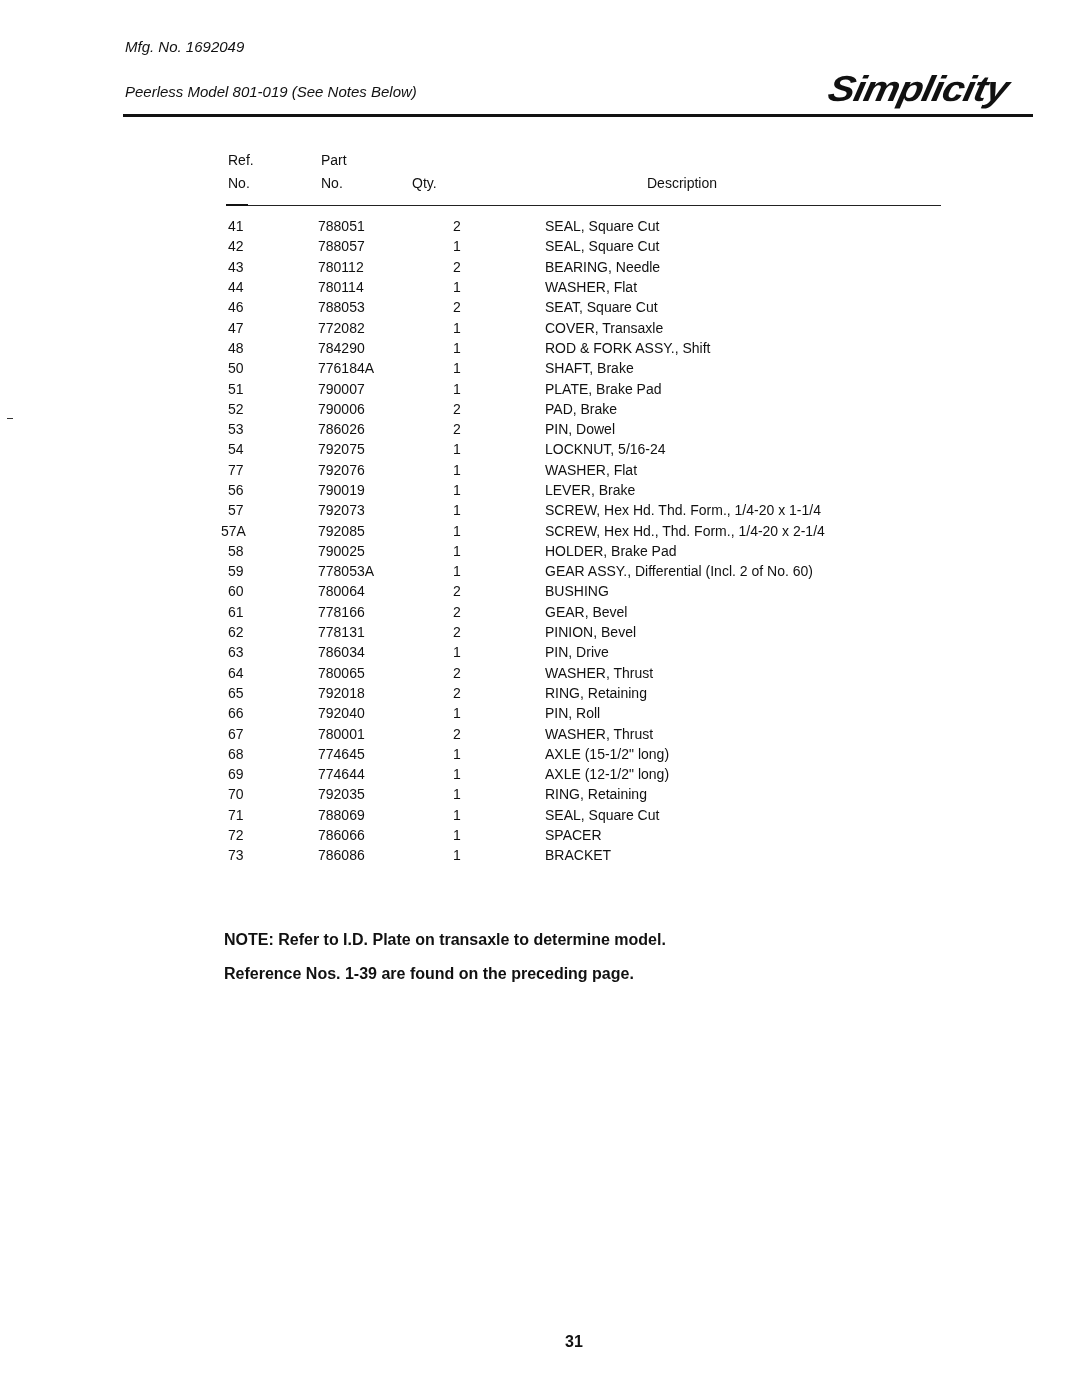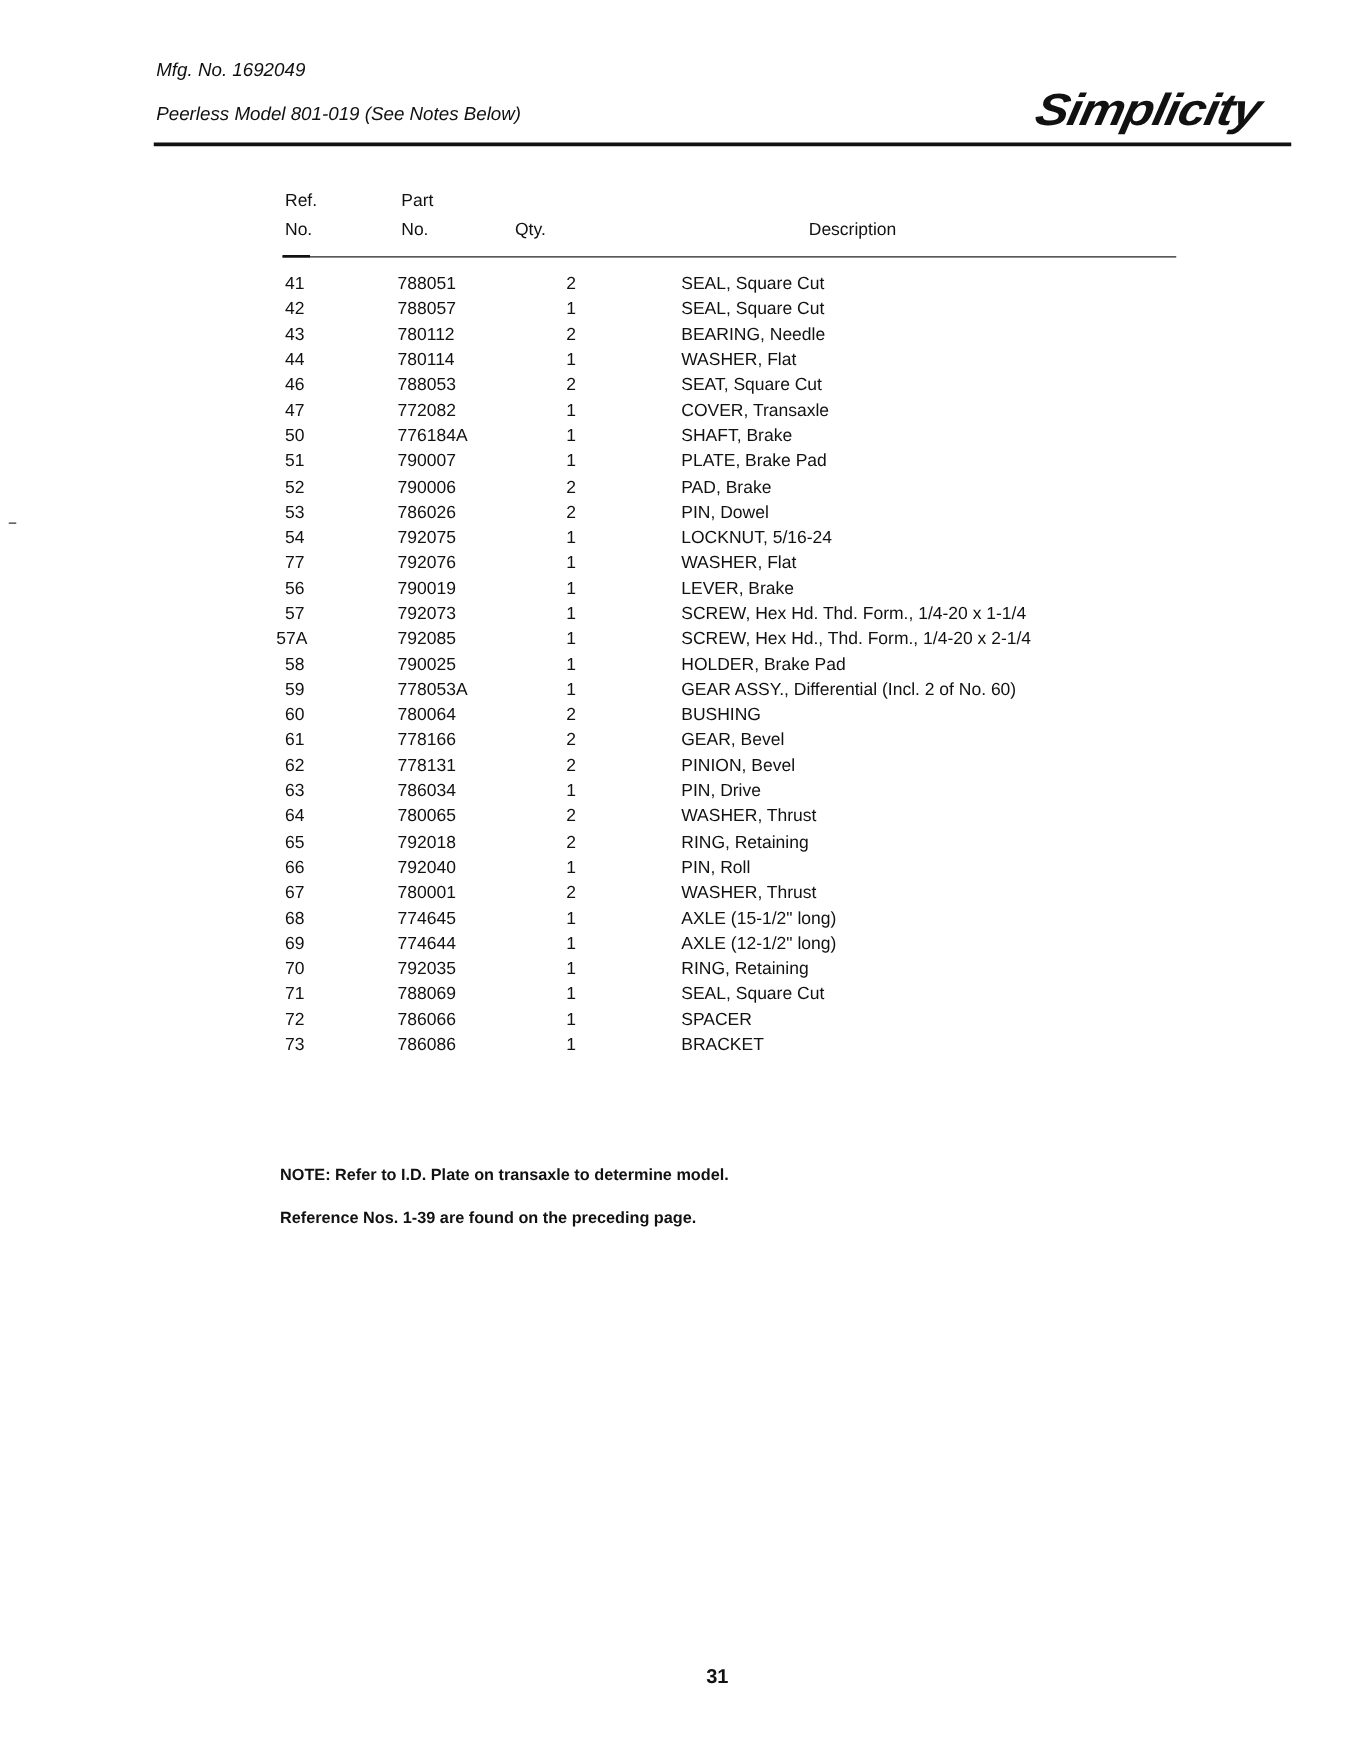--- a/index.html
+++ b/index.html
@@ -1,38 +1,38 @@
 <!DOCTYPE html>
 <html><head>
   <meta charset="utf-8">
   <style>
     html, body { margin: 0; padding: 0; background: #ffffff; }
     body {
       width: 1080px; height: 1397px; position: relative; overflow: hidden;
       font-family: "Liberation Sans", sans-serif; color: #111;
     }
-    .hdr-mfg { position: absolute; left: 125px; top: 48px; font-size: 15px; font-style: italic; }
+    .hdr-mfg { position: absolute; left: 125px; top: 38px; font-size: 15px; font-style: italic; }
     .hdr-model { position: absolute; left: 125px; top: 83px; font-size: 15px; font-style: italic; }
     .logo {
       position: absolute; left: 829px; top: 68px; font-size: 40px; font-weight: 900;
       font-style: italic; letter-spacing: -1px; transform: skewX(-12deg) scaleY(0.9);
       font-family: "Liberation Sans", sans-serif; line-height: 1;
     }
     .hdr-rule { position: absolute; left: 123px; top: 114px; width: 910px; height: 3px; background: #111; }
     .th { position: absolute; font-size: 14px; font-weight: normal; }
     .th-rule { position: absolute; left: 226px; top: 205px; width: 715px; height: 1px; background: #222; }
     .th-rule-thick { position: absolute; left: 226px; top: 204px; width: 22px; height: 2px; background: #111; }
     table.parts { position: absolute; left: 210px; top: 216px; border-collapse: collapse; font-size: 14px; }
     table.parts td { padding: 0; height: 20.3px; vertical-align: middle; white-space: nowrap; }
     td.ref { width: 90px; text-align: left; padding-left: 18px !important; }
     td.ref.alpha { padding-left: 11px !important; }
     td.part { width: 130px; }
     td.qty { width: 92px; padding-left: 5px !important; }
     td.desc { }
-    .notes { position: absolute; left: 224px; top: 932px; font-size: 13px; font-weight: bold; line-height: 16px; }
+    .notes { position: absolute; left: 224px; top: 932px; font-size: 16px; font-weight: bold; line-height: 16px; }
     .notes p { margin: 0 0 18px 0; }
     .page-num { position: absolute; left: 565px; top: 1333px; font-size: 16px; font-weight: bold; }
     .margin-mark { position: absolute; left: 7px; top: 418px; width: 6px; height: 1px; background: #333; }
   </style>
 </head>
 <body>
 
 <div class="hdr-mfg">Mfg. No. 1692049</div>
 <div class="hdr-model">Peerless Model 801-019 (See Notes Below)</div>
 <div class="logo">Simplicity</div>
@@ -81,20 +81,26 @@
         <td class="qty">2</td>
         <td class="desc">SEAT, Square Cut</td>
       </tr>
       <tr>
         <td class="ref">47</td>
         <td class="part">772082</td>
         <td class="qty">1</td>
         <td class="desc">COVER, Transaxle</td>
       </tr>
       <tr>
+        <td class="ref">48</td>
+        <td class="part">784290</td>
+        <td class="qty">1</td>
+        <td class="desc">ROD &amp; FORK ASSY., Shift</td>
+      </tr>
+      <tr>
         <td class="ref">50</td>
         <td class="part">776184A</td>
         <td class="qty">1</td>
         <td class="desc">SHAFT, Brake</td>
       </tr>
       <tr>
         <td class="ref">51</td>
         <td class="part">790007</td>
         <td class="qty">1</td>
         <td class="desc">PLATE, Brake Pad</td>

